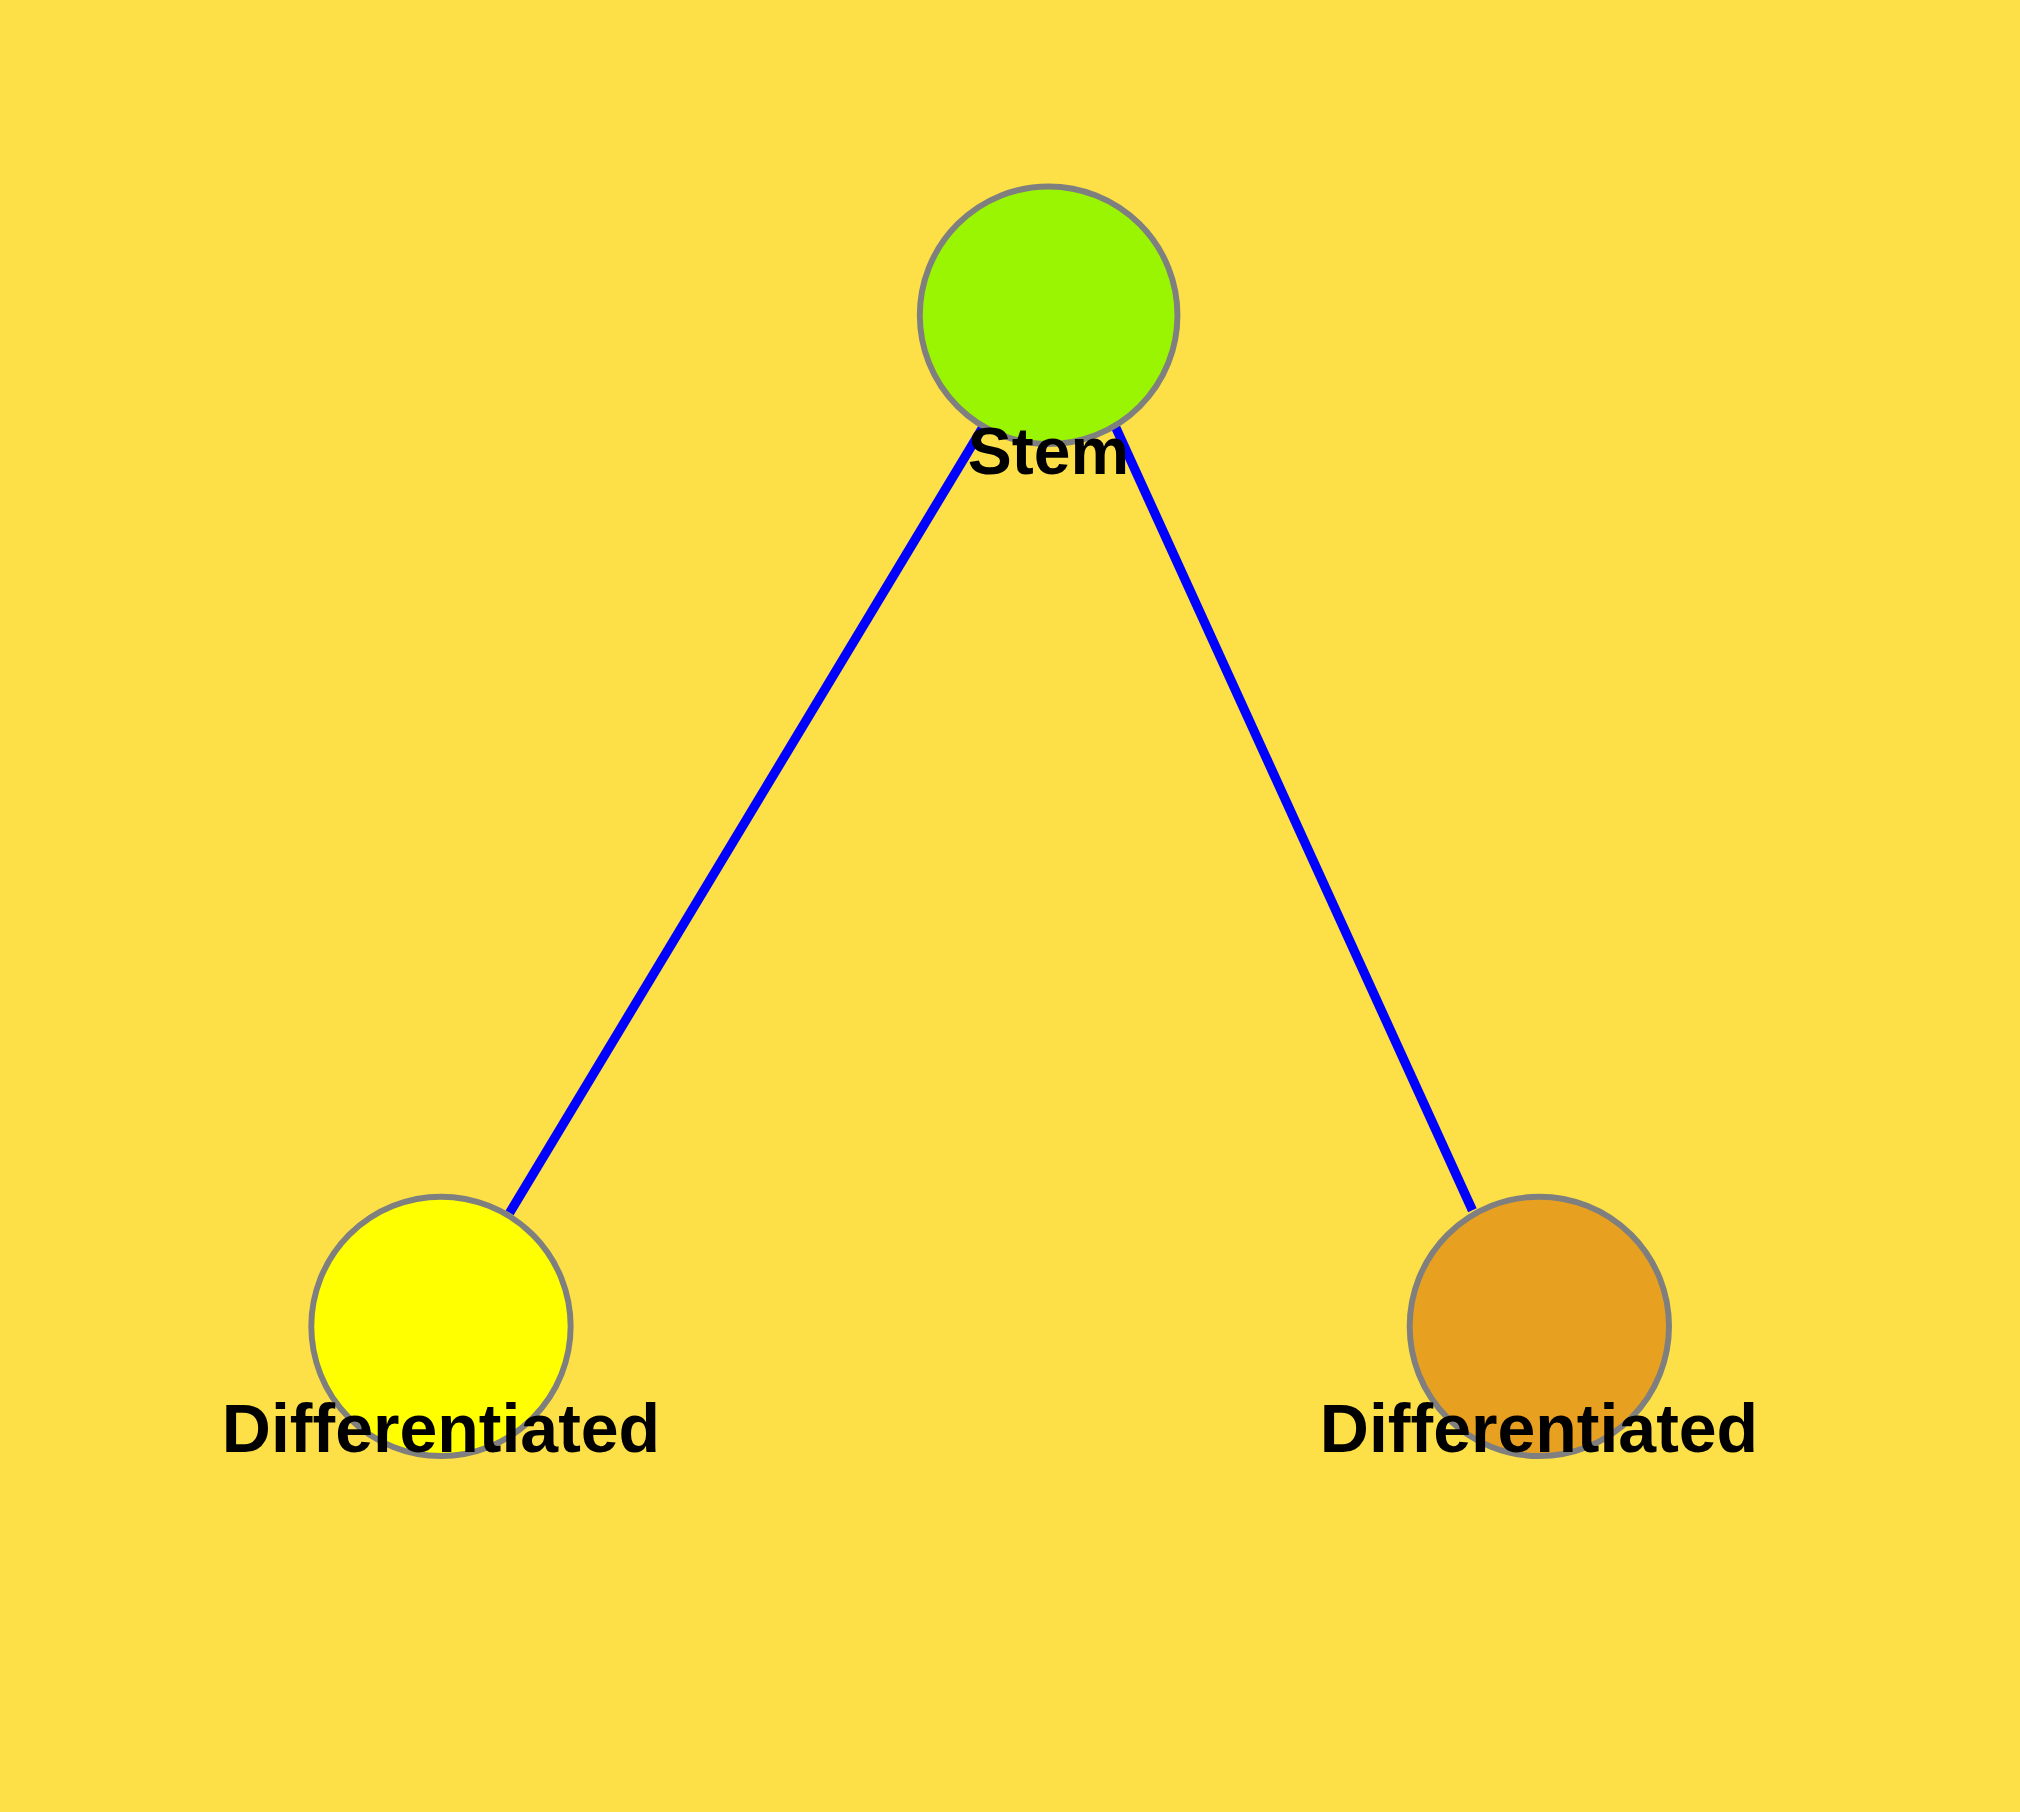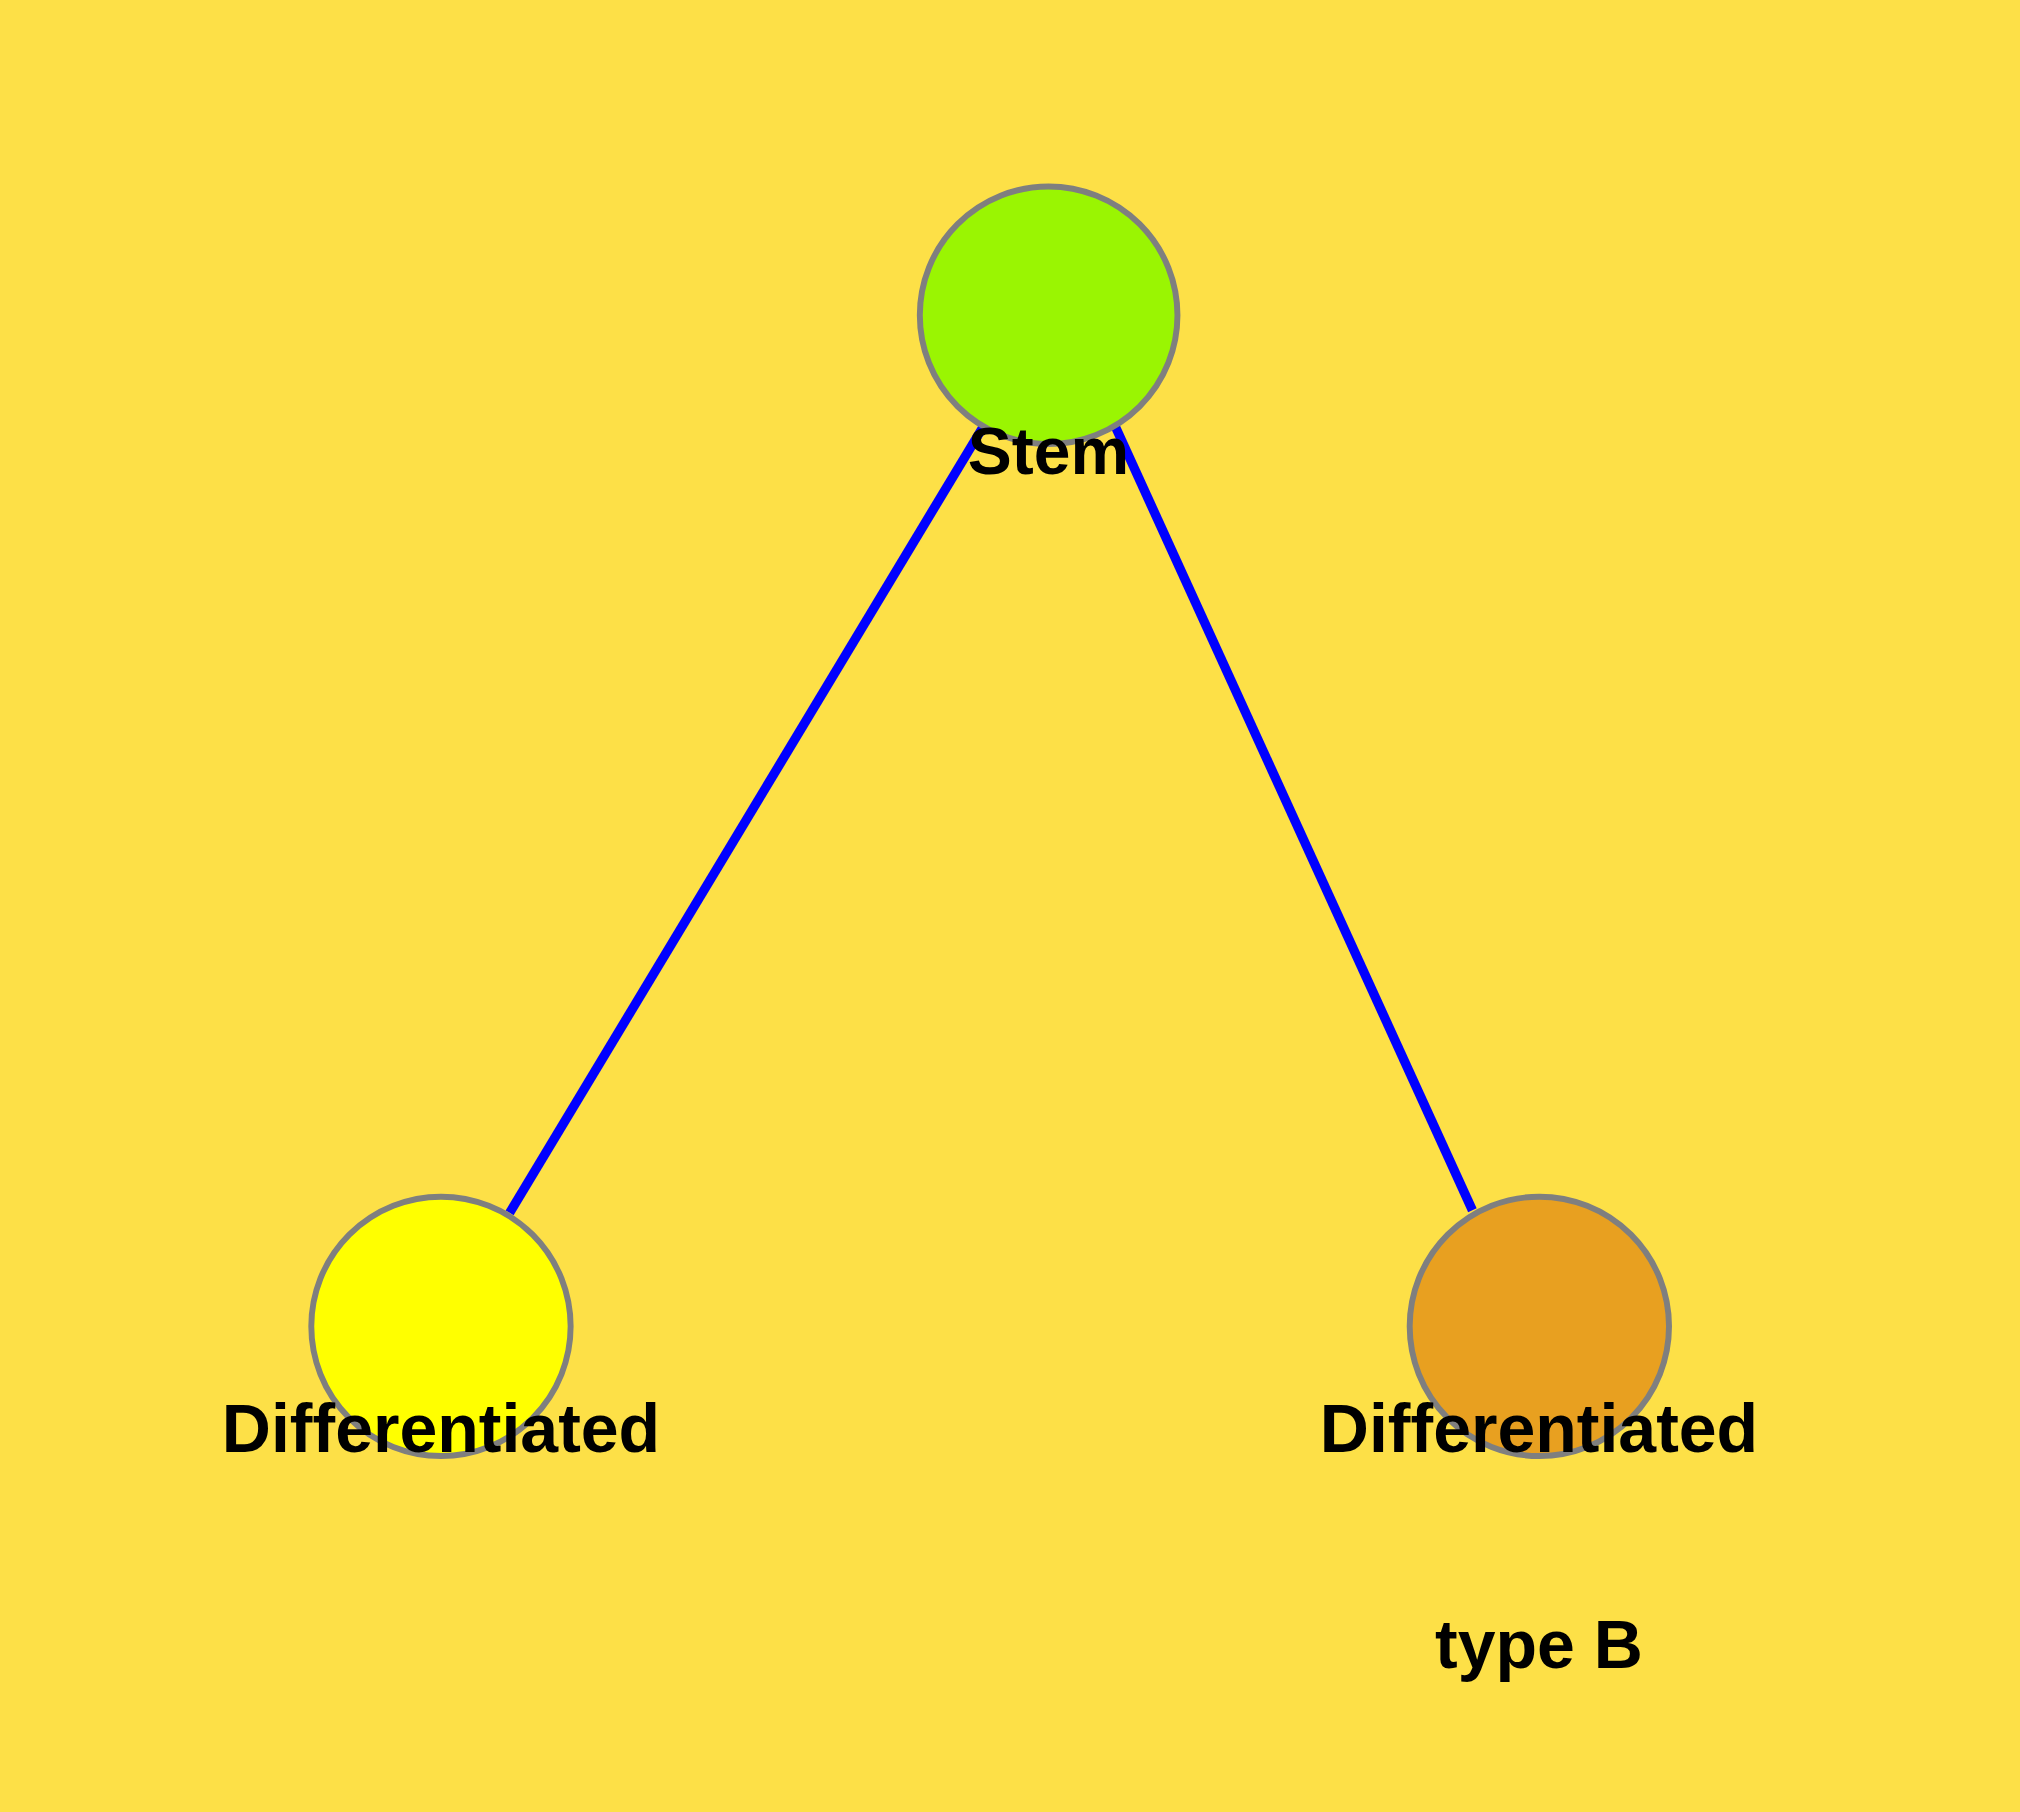--- a/index.html
+++ b/index.html
@@ -68,17 +68,16 @@
   <div class="node-label stem" style="left:794px; top:277px; width:509px;">
     <div>Stem</div>
   </div>
 
   <div class="node-label leaf" style="left:102px; top:1248px; width:678px;">
     <div>Differentiated</div>
   </div>
 
   <div class="node-label leaf" style="left:1200px; top:1248px; width:678px;">
     <div>Differentiated</div>
-    <div>type B</div>
   </div>
 
 </div>
 
 
 </body></html>

